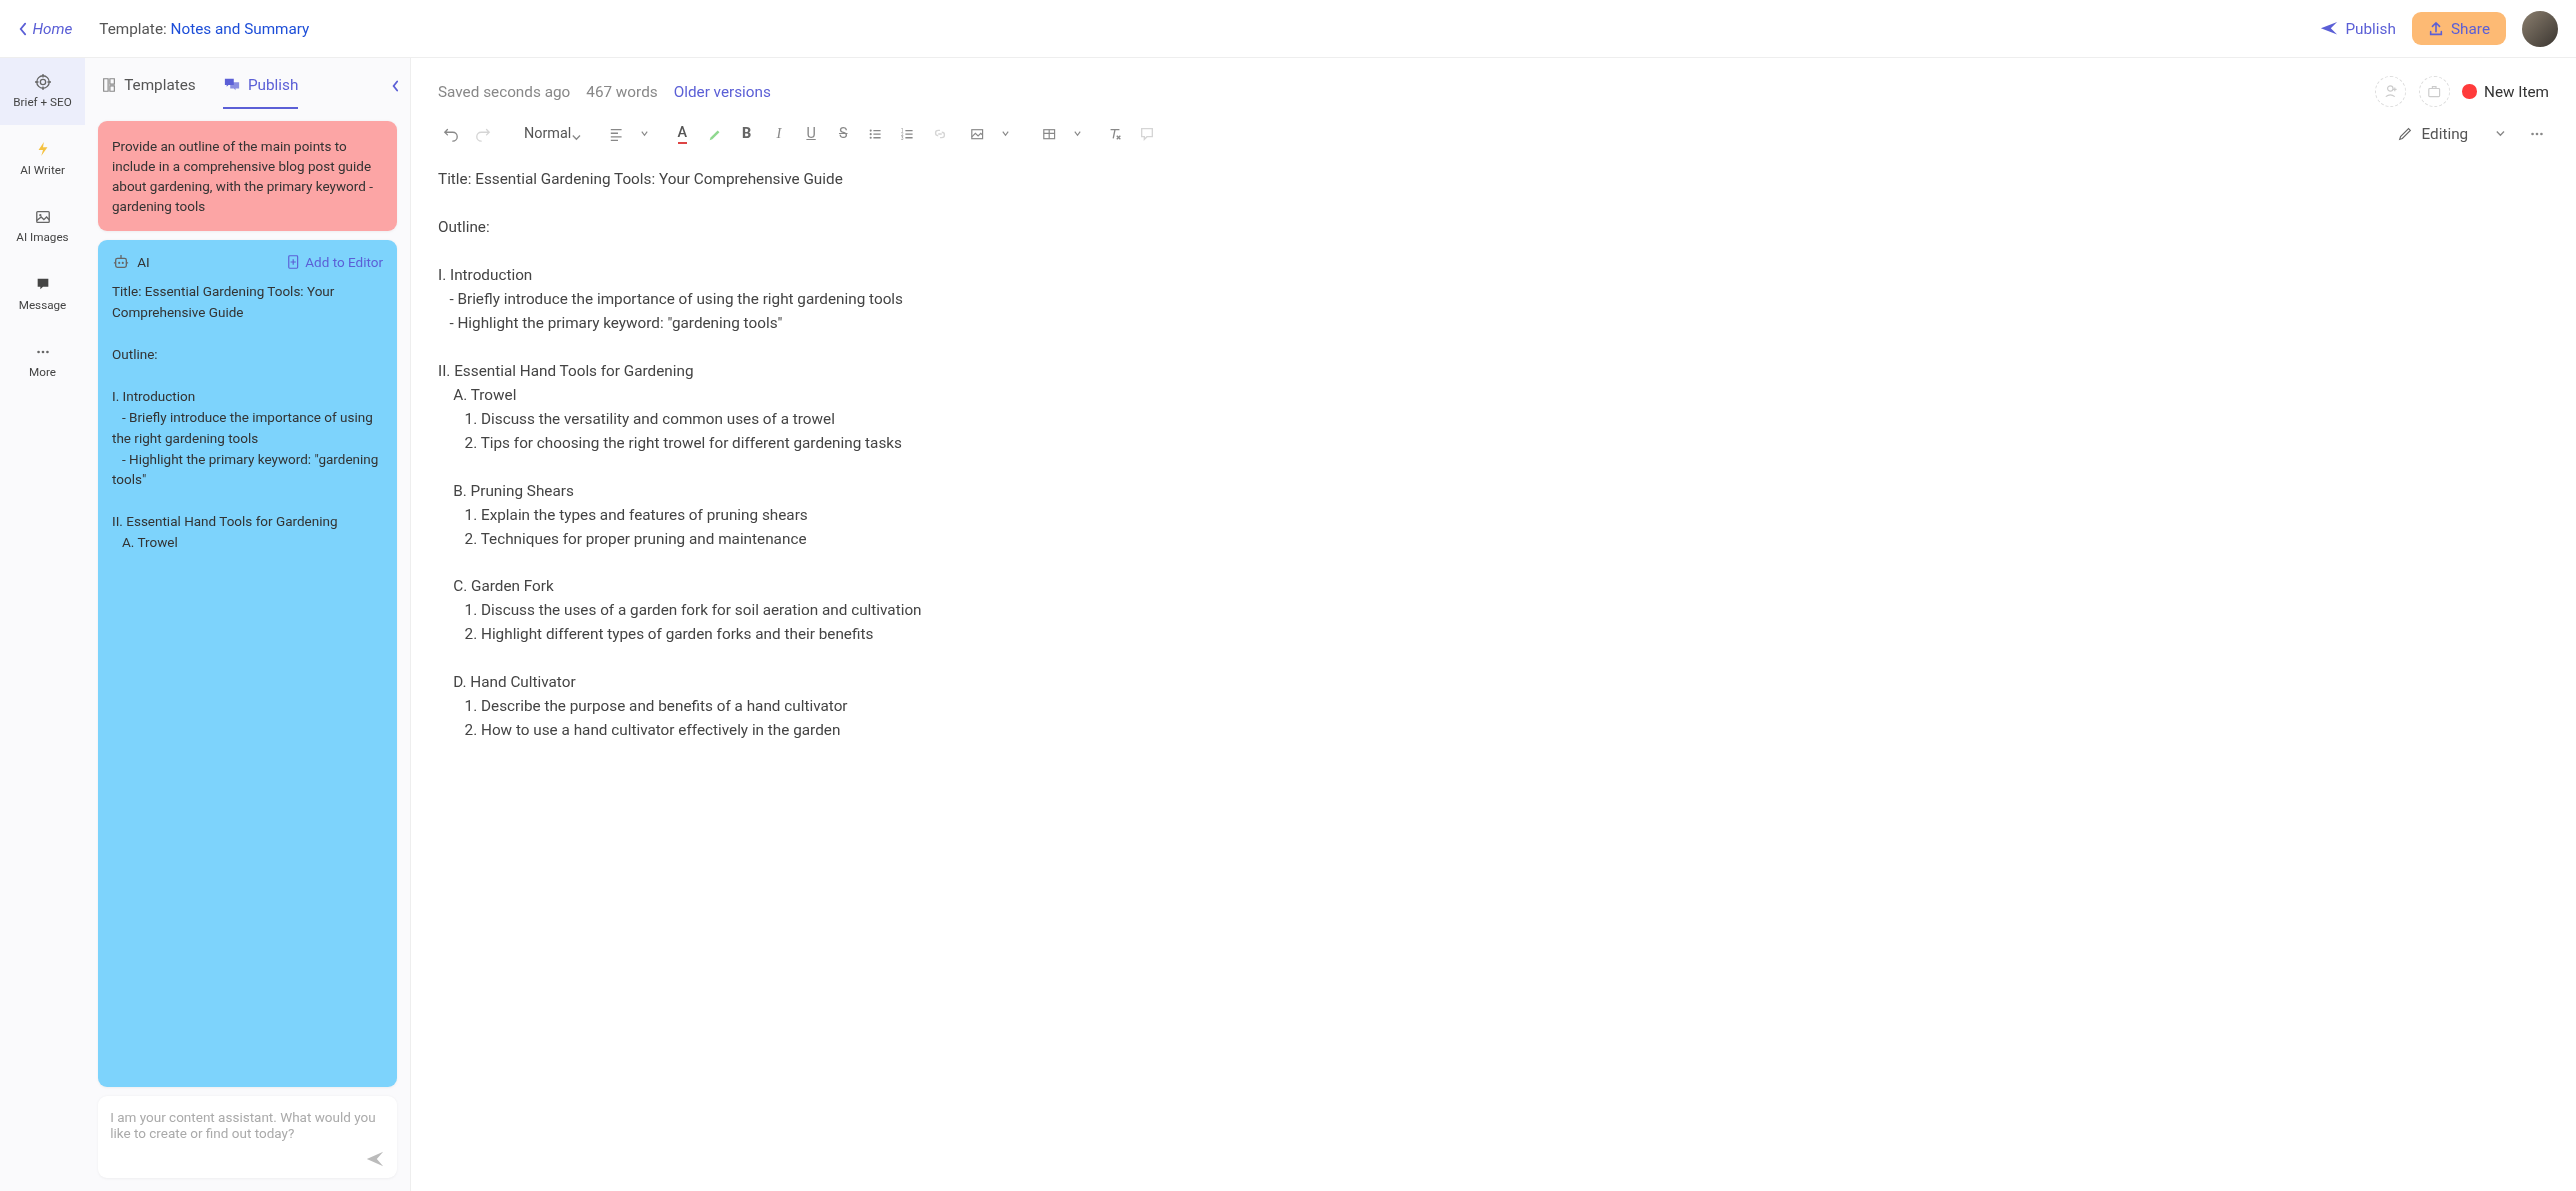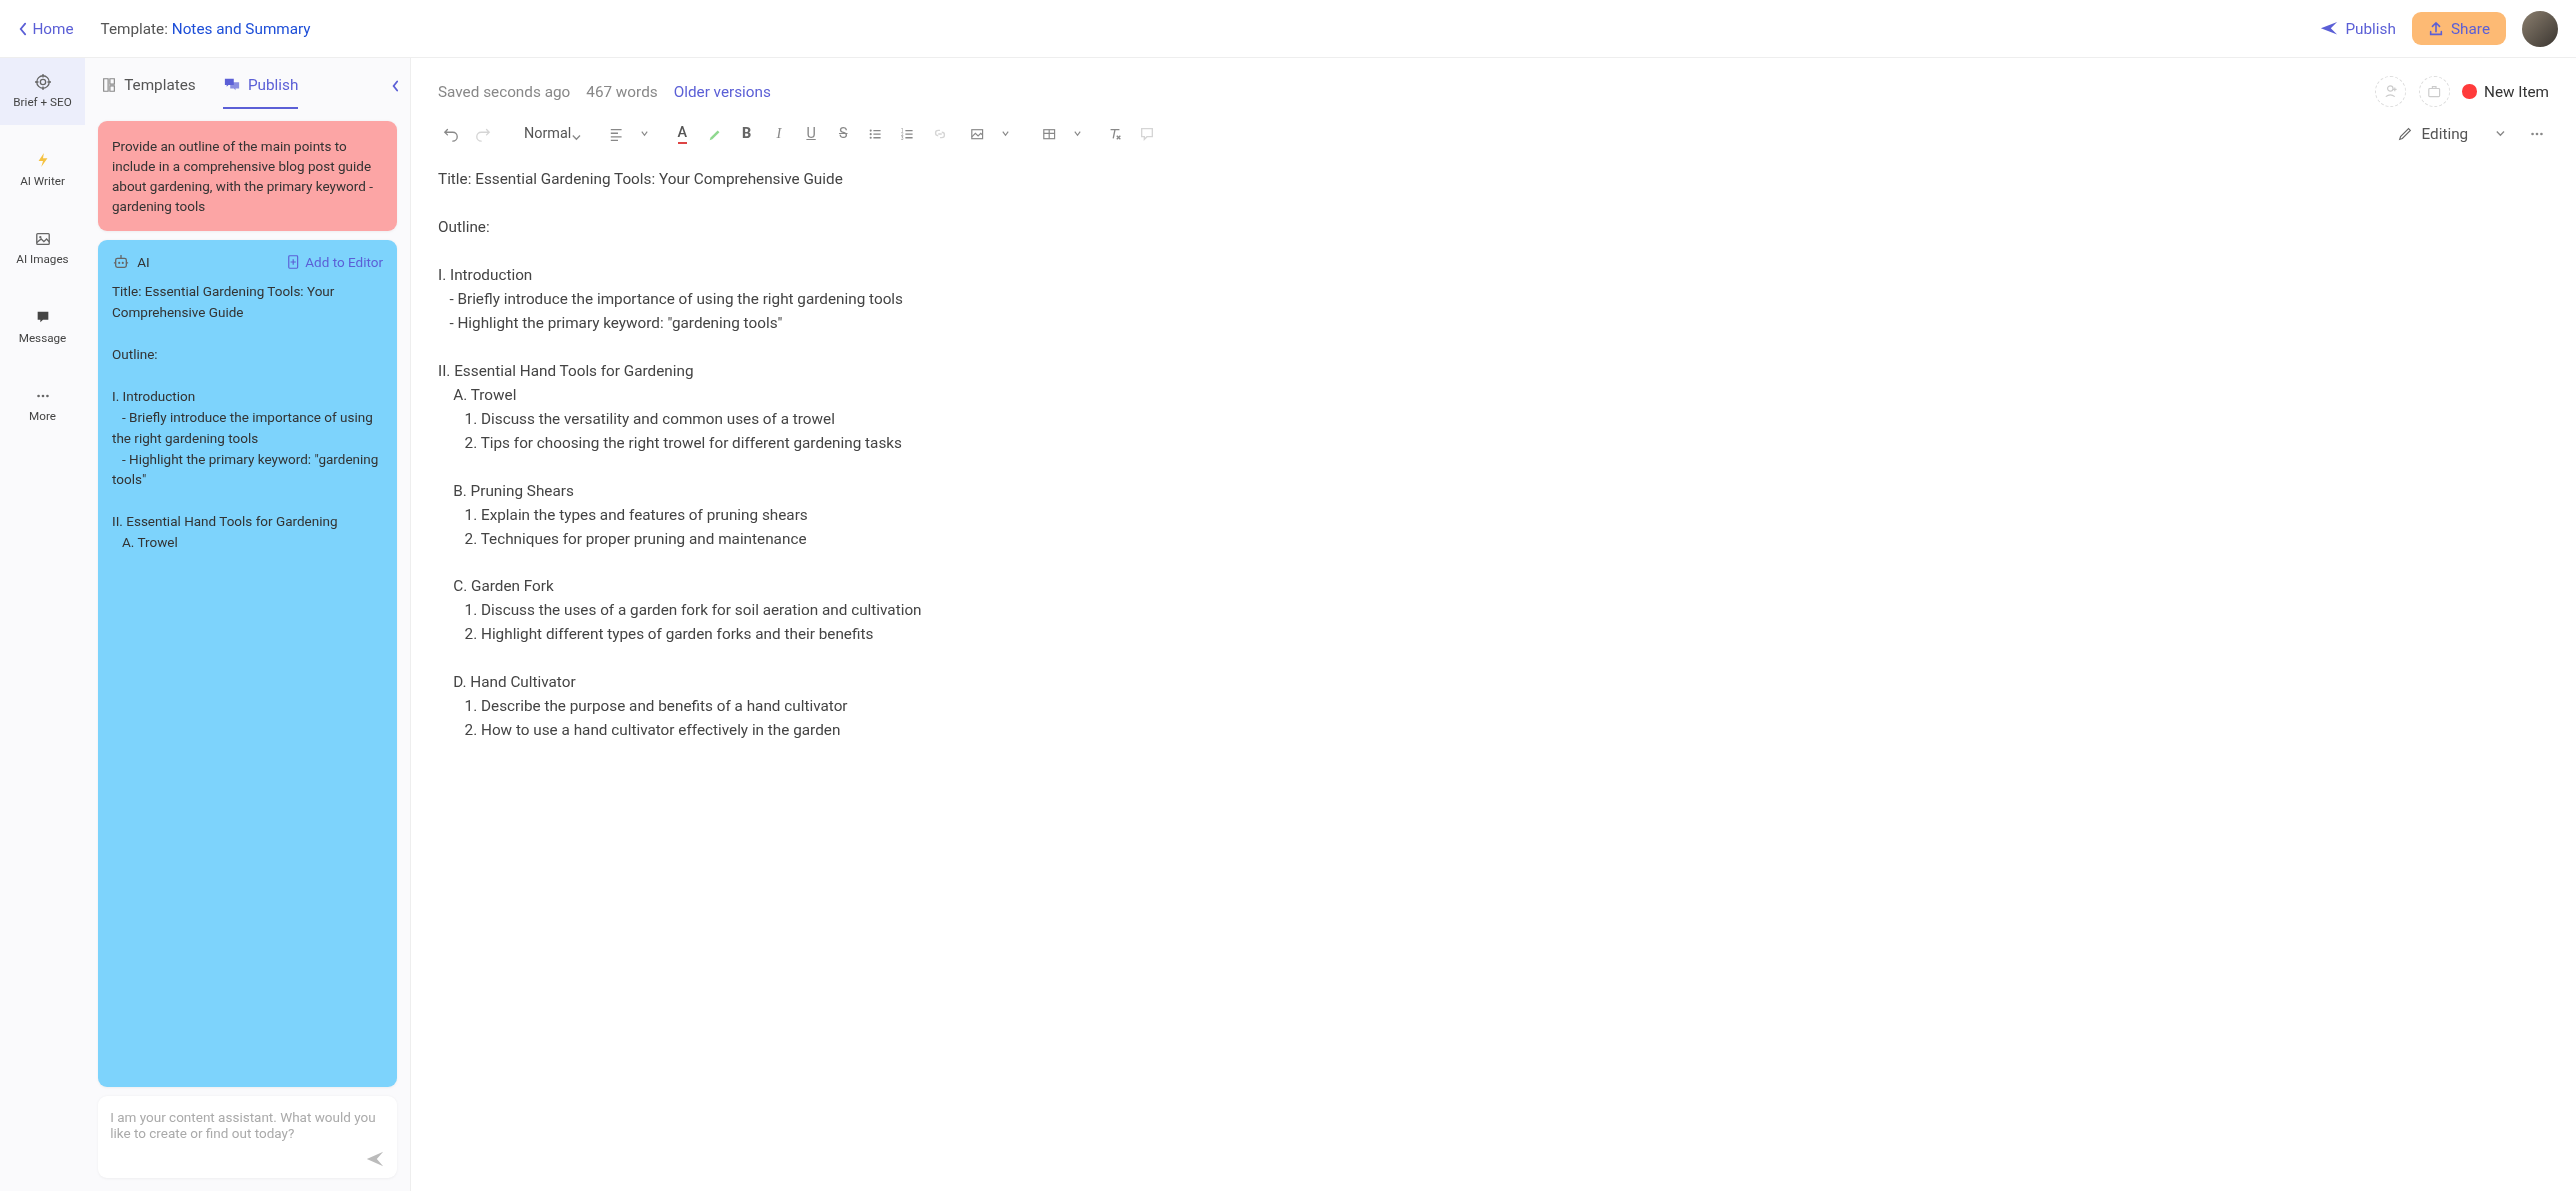--- a/index.html
+++ b/index.html
@@ -1,29 +1,29 @@
 <!DOCTYPE html>
 <html style="font-size:14.4px"><head>
 <meta charset="utf-8">
 <style>
 * { box-sizing: border-box; margin: 0; padding: 0; }
 body { font-family: -apple-system, BlinkMacSystemFont, "Segoe UI", Roboto, sans-serif; font-size: 12.6px; color: #333; background: #fff; }
 
 .top-header { display: flex; align-items: center; height: 58px; padding: 0 18px; border-bottom: 0.9px solid #eee; }
-.home-link { display: flex; align-items: center; color: #5b5fd6; font-size: 15.3px; gap: 3.6px; cursor: pointer; }
+.home-link { display: flex; align-items: center; color: #5b5fd6; font-size: 15.3px; gap: 3.6px; cursor: pointer; font-style: italic; }
 .template-info { margin-left: 27px; font-size: 15.3px; color: #555; }
 .template-name { color: #1d4ed8; }
 .header-right { margin-left: auto; display: flex; align-items: center; gap: 16px; }
 .publish-btn { display: flex; align-items: center; gap: 7.2px; color: #5b5fd6; font-size: 15.3px; cursor: pointer; }
 .share-btn { display: flex; align-items: center; gap: 7.2px; color: #5b5fd6; font-size: 15.3px; background: #fdba74; padding: 7.2px 16px; border-radius: 9px; cursor: pointer; }
 .avatar { width: 36px; height: 36px; border-radius: 50%; background: linear-gradient(135deg, #8b7f6f, #3a3530); }
 
 .main-area { display: flex; height: calc(100vh - 58px); }
 
-.left-rail { width: 85px; background: #fafafc; display: flex; flex-direction: column; gap: 11px; }
+.left-rail { width: 85px; background: #fafafc; display: flex; flex-direction: column; }
 .rail-item { display: flex; flex-direction: column; align-items: center; justify-content: center; padding: 16px 3.6px; font-size: 11.7px; color: #444; gap: 5.4px; cursor: pointer; text-align: center; }
 .rail-item.active { background: #eceefb; }
 .rail-icon { width: 16px; height: 16px; }
 
 .side-panel { width: 326px; background: #fafafc; border-right: 0.9px solid #eee; display: flex; flex-direction: column; position: relative; }
 .panel-tabs { display: flex; padding: 9px 16px 0 16px; gap: 27px; }
 .panel-tab { display: flex; align-items: center; gap: 7.2px; font-size: 15.3px; color: #555; padding: 9px 0 12.6px 0; cursor: pointer; border-bottom: 2.7px solid transparent; }
 .panel-tab.active { color: #5b5fd6; border-bottom: 2.7px solid #5b5fd6; }
 .collapse-btn { position: absolute; right: 5.4px; top: 16px; color: #5b5fd6; cursor: pointer; padding: 3.6px; }
 

